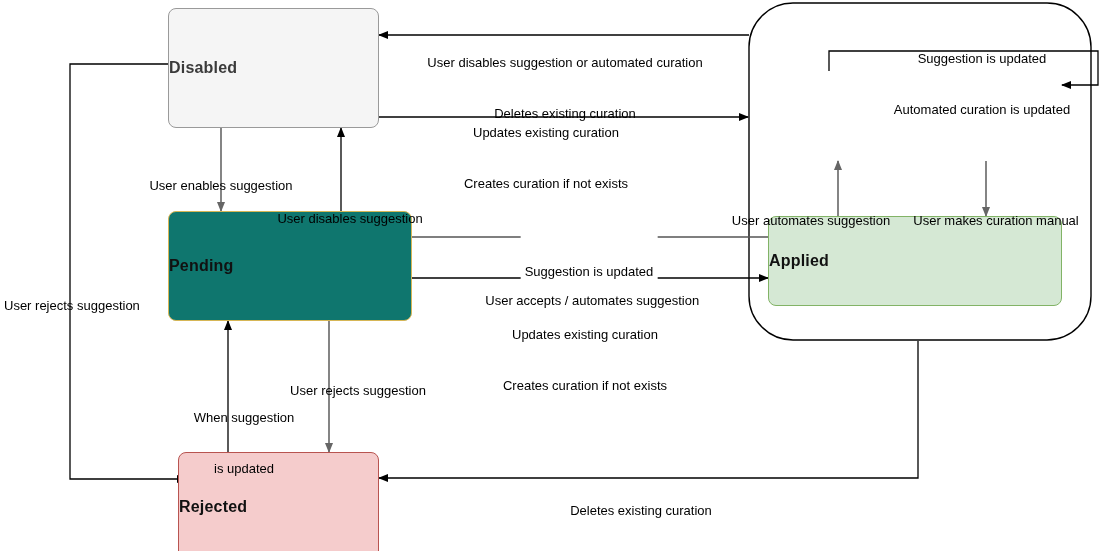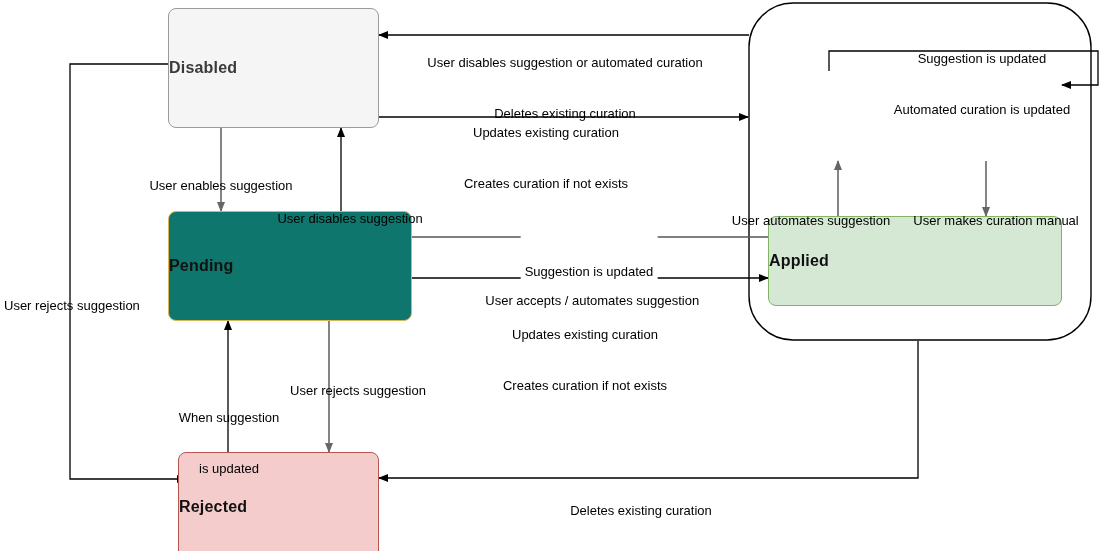--- a/index.html
+++ b/index.html
@@ -122,21 +122,21 @@
 
   <div class="lbl c" style="left:982px;top:16px;">
     <div>Suggestion is updated</div>
     <div>Automated curation is updated</div>
   </div>
 
   <div class="lbl c" style="left:358px;top:348px;">
     <div>User rejects suggestion</div>
   </div>
 
-  <div class="lbl c" style="left:229px;top:375px;">
+  <div class="lbl c" style="left:244px;top:375px;">
     <div>When suggestion</div>
     <div>is updated</div>
   </div>
 
   <div class="lbl l" style="left:4px;top:263px;">
     <div>User rejects suggestion</div>
   </div>
 
   <div class="lbl c" style="left:641px;top:468px;">
     <div>Deletes existing curation</div>

